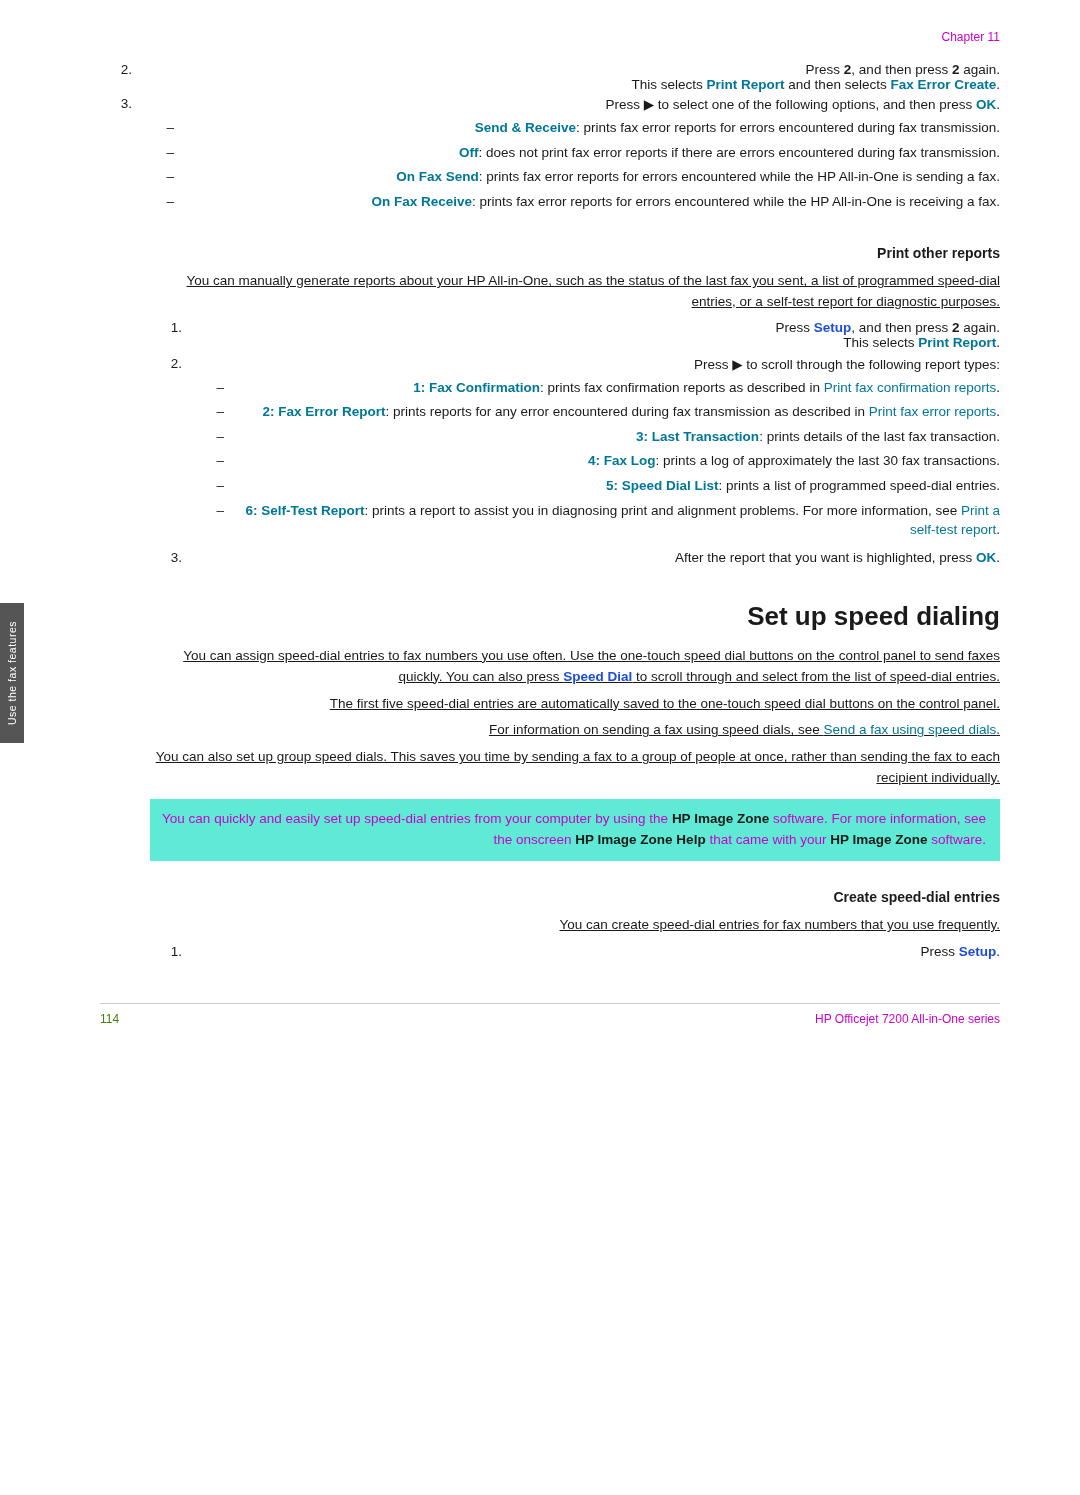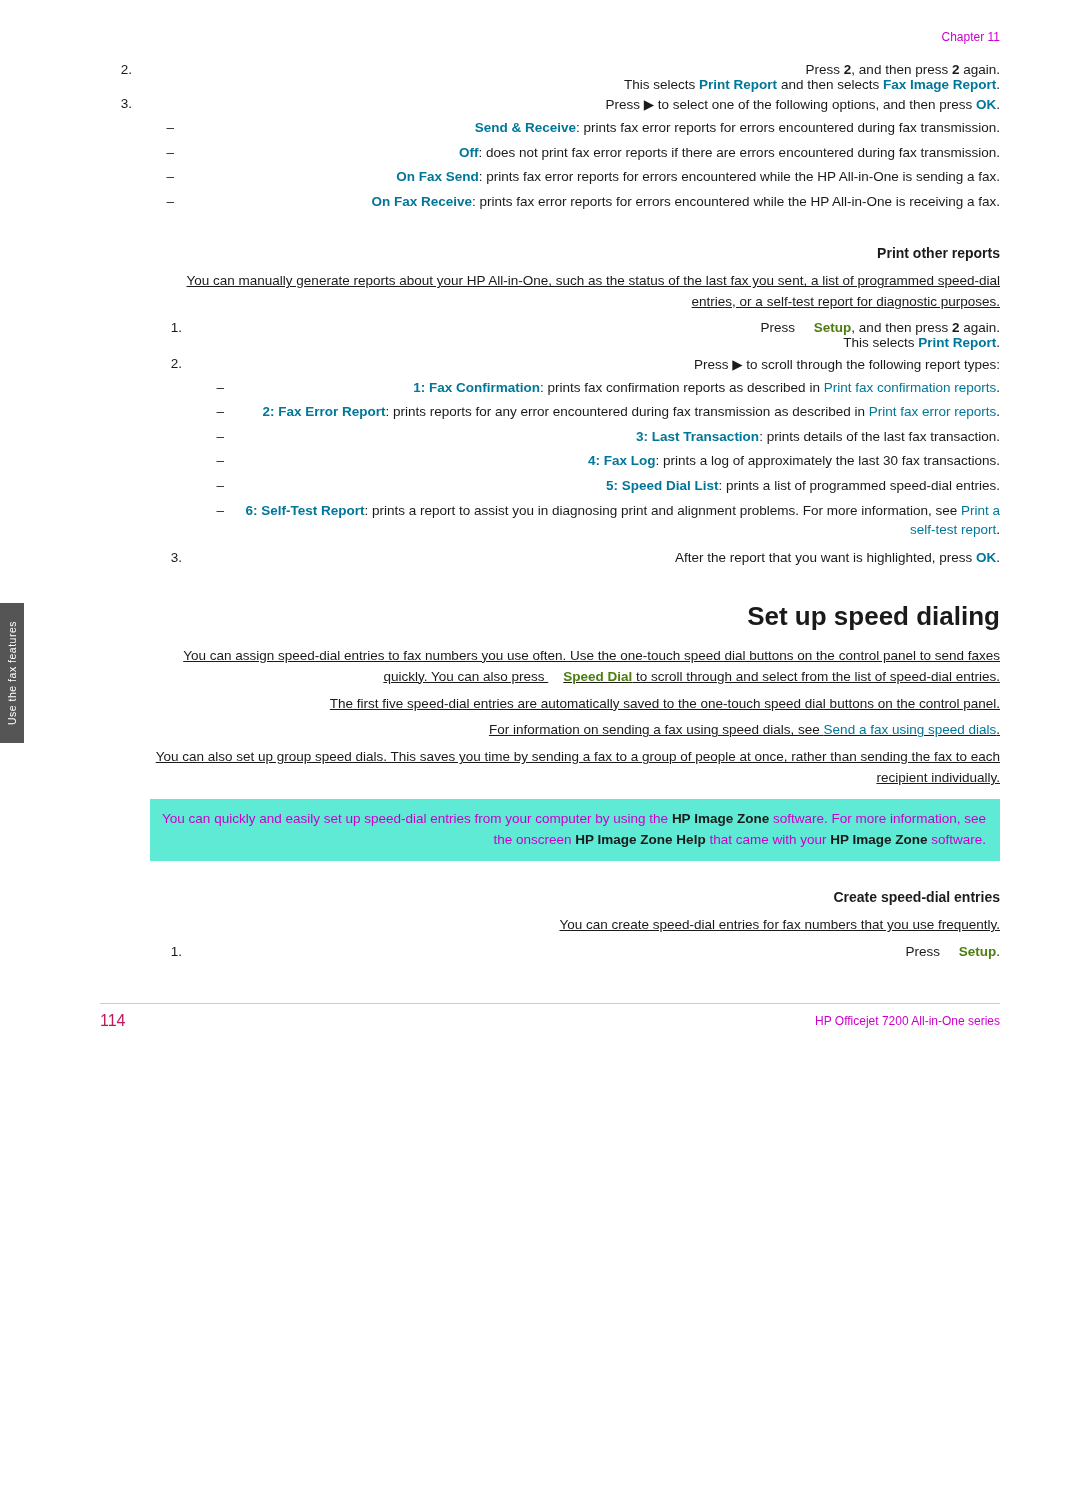--- a/index.html
+++ b/index.html
@@ -46,21 +46,21 @@
     }
     .bullet-dash {
       min-width: 22px;
       font-size: 13.5px;
       color: #1a1a1a;
     }
     .bullet-content {
       flex: 1;
     }
     .cyan { color: #007799; }
-    .magenta { color: #4d7c0f; margin-left: 15px; }
+    .magenta { color: #1d4ed8; }
     .bold { font-weight: bold; }
     .section-heading {
       font-weight: bold;
       font-size: 14px;
       margin-top: 28px;
       margin-bottom: 10px;
     }
     .section-body {
       padding-left: 50px;
       line-height: 1.5;
@@ -85,22 +85,22 @@
     }
     .footer {
       display: flex;
       justify-content: space-between;
       align-items: center;
       margin-top: 40px;
       padding-top: 8px;
       border-top: 1px solid #ccc;
     }
     .footer-page {
-      font-size: 16px;
-      color: #be185d;
+      font-size: 12px;
+      color: #4d7c0f;
     }
     .footer-product {
       font-size: 12px;
       color: #cc00cc;
     }
     .sidebar-wrapper {
       position: absolute;
       left: 0;
       top: 45%;
       transform: translateY(-50%);
@@ -126,21 +126,21 @@
 
 <div class="page-container">
 
   <div class="chapter-label">Chapter 11</div>
 
   <div class="step-item">
     <div class="step-number">2.</div>
     <div class="step-content">
       <span>Press <strong>2</strong>, and then press <strong>2</strong> again.</span>
       <br>
-      <span>This selects <span class="bold cyan">Print Report</span> and then selects <span class="bold cyan">Fax Image Report</span>.</span>
+      <span>This selects <span class="bold cyan">Print Report</span> and then selects <span class="bold cyan">Fax Error Create</span>.</span>
     </div>
   </div>
 
   <div class="step-item">
     <div class="step-number">3.</div>
     <div class="step-content">
       <span>Press ▶ to select one of the following options, and then press <span class="cyan bold">OK</span>.</span>
       
       <ul class="bullet-list">
         <li class="bullet-item">

